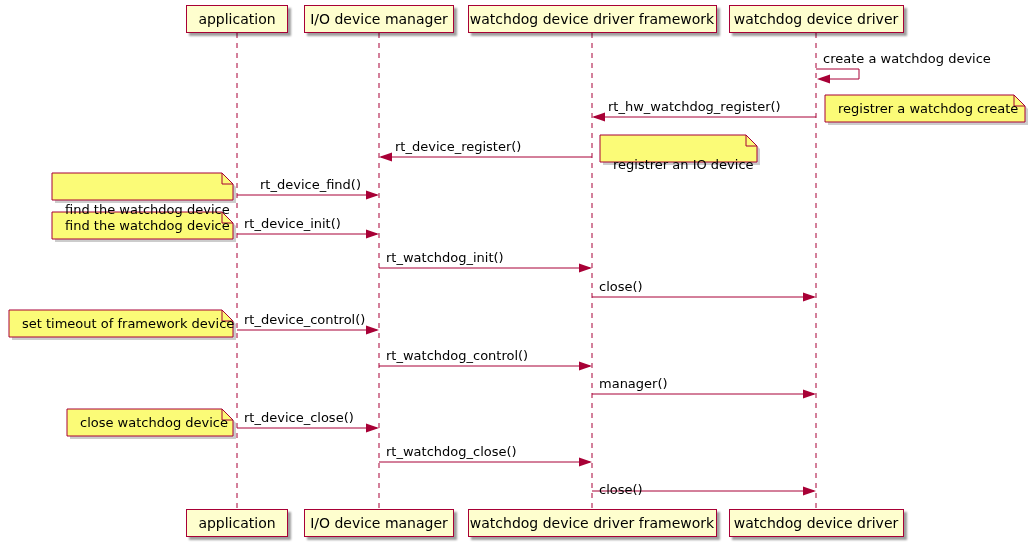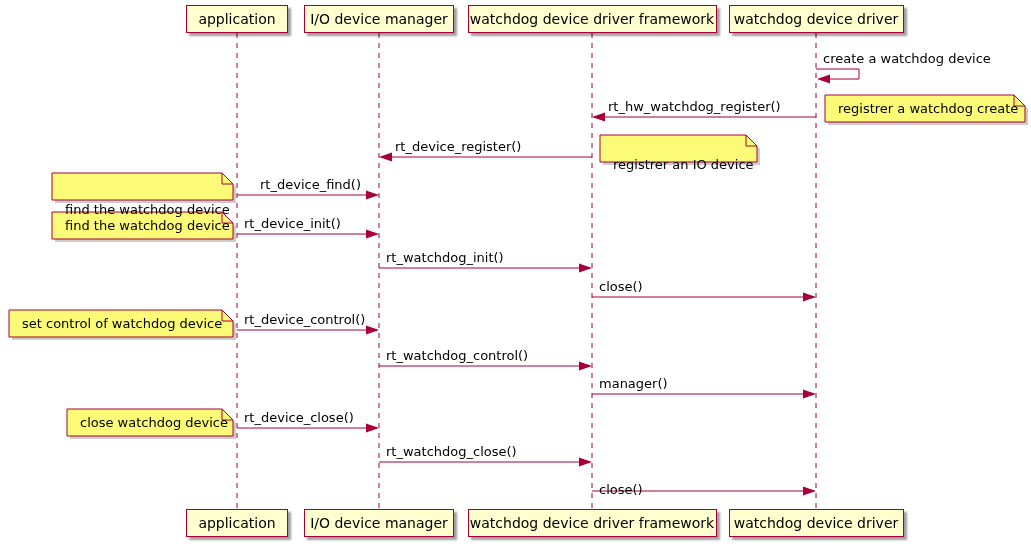--- a/index.html
+++ b/index.html
@@ -123,15 +123,15 @@
     <div class="msglabel" style="left: 244px; top: 312px;">rt_device_control()</div>
     <div class="msglabel" style="left: 386px; top: 348px;">rt_watchdog_control()</div>
     <div class="msglabel" style="left: 599px; top: 376px;">manager()</div>
     <div class="msglabel" style="left: 244px; top: 410px; text-align: right;">rt_device_close()</div>
     <div class="msglabel" style="left: 386px; top: 444px;">rt_watchdog_close()</div>
     <div class="msglabel" style="left: 599px; top: 482px;">close()</div>
     <div class="notelabel" style="left: 838px; top: 101px;">registrer a watchdog create</div>
     <div class="notelabel" style="left: 613px; top: 157px;">registrer an IO device</div>
     <div class="notelabel" style="left: 65px; top: 179px; margin-top: 23px;">find the watchdog device</div>
     <div class="notelabel" style="left: 65px; top: 218px;">find the watchdog device</div>
-    <div class="notelabel" style="left: 22px; top: 316px;">set control of watchdog device</div>
+    <div class="notelabel" style="left: 22px; top: 316px;">set timeout of framework device</div>
     <div class="notelabel" style="left: 80px; top: 415px;">close watchdog device</div>
   </div>
 
 </body></html>

